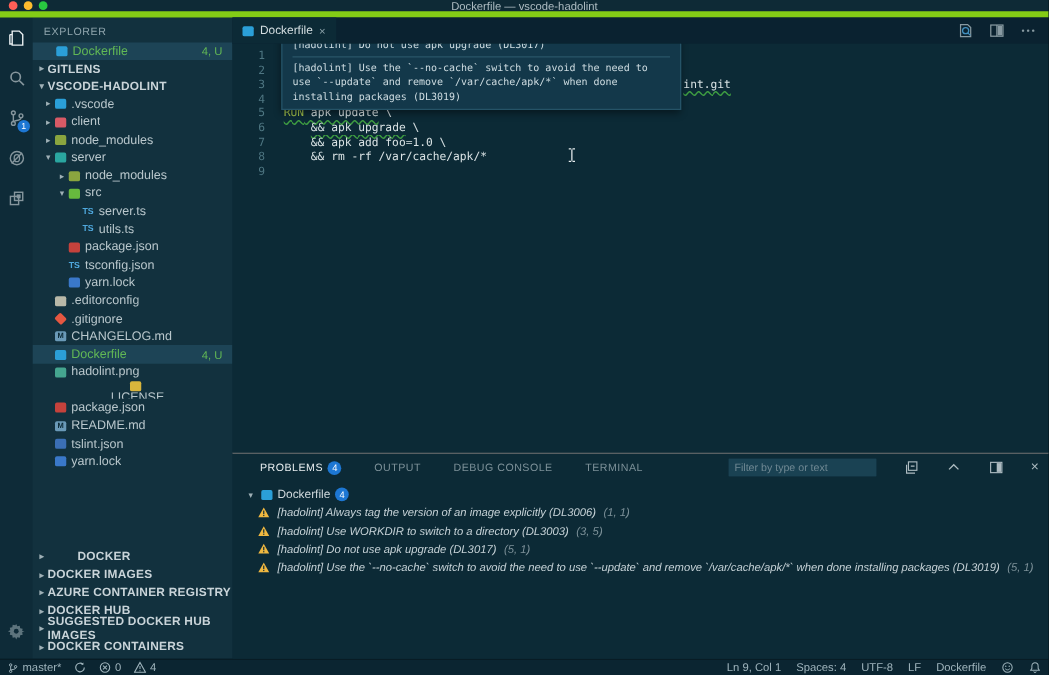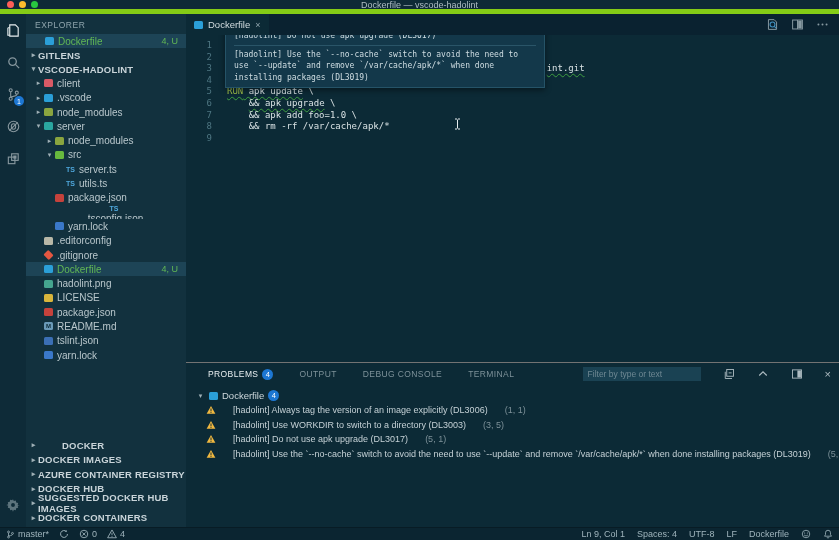--- a/index.html
+++ b/index.html
@@ -84,21 +84,21 @@
               display:flex; align-items:center; justify-content:center; letter-spacing:0; }
   .panel-right{ margin-left:auto; display:flex; align-items:center; gap:22px; }
   .filter-input{ width:118px; height:14px; background:#1a4253; border:1px solid #1a4253; color:#c5d1d6; font-size:8.5px;
                  padding:0 4px; outline:none; font-family:"Liberation Sans", sans-serif; }
   .filter-input::placeholder{ color:#6f8893; }
   .panel-right svg, .panel-right .xg{ cursor:pointer; }
   .xg{ color:#aebcc2; font-size:11px; line-height:1; }
   .panel-body{ flex:1; overflow:hidden; padding-top:3px; }
   .prob-group{ height:15px; display:flex; align-items:center; padding-left:10px; gap:4px; cursor:pointer; }
   .prob-group .label{ font-size:9.5px; color:#cfd8dc; }
-  .prob-row{ height:14.6px; display:flex; align-items:center; padding-left:20px; gap:17px; cursor:pointer; white-space:nowrap; overflow:hidden; }
+  .prob-row{ height:14.6px; display:flex; align-items:center; padding-left:20px; gap:6px; cursor:pointer; white-space:nowrap; overflow:hidden;font-style:italic; }
   .prob-msg{ font-size:9px; color:#c5d1d6; }
   .prob-pos{ font-size:9px; color:#7d9199; }
 
   
   .statusbar{ height:13px; background:#0b2531; border-top:1px solid #081c25; display:flex; align-items:center;
               font-size:9px; color:#9fb4bc; padding:0 6px; flex:0 0 auto; }
   .sb-item{ display:flex; align-items:center; gap:3px; margin-right:10px; cursor:pointer; }
   .sb-right{ margin-left:auto; display:flex; align-items:center; }
   .sb-right .sb-item{ margin-right:0; margin-left:12px; }
 </style>
@@ -178,27 +178,27 @@
       </div>
 
       <div class="sb-section">
         <span class="tw">▾</span>
         <span>VSCODE-HADOLINT</span>
       </div>
 
       <div id="file-tree">
           <div class="row" style="padding-left: 8px;">
             <span class="tw">▸</span>
+            <span class="ticon" style="background: rgb(42, 159, 216);"></span>
+            <span class="label">.vscode</span>
+          </div>
+          <div class="row" style="padding-left: 8px;">
+            <span class="tw">▸</span>
             <span class="ticon" style="background: rgb(216, 90, 102);"></span>
             <span class="label">client</span>
-          </div>
-          <div class="row" style="padding-left: 8px;">
-            <span class="tw">▸</span>
-            <span class="ticon" style="background: rgb(42, 159, 216);"></span>
-            <span class="label">.vscode</span>
           </div>
           <div class="row" style="padding-left: 8px;">
             <span class="tw">▸</span>
             <span class="ticon" style="background: rgb(138, 165, 63);"></span>
             <span class="label">node_modules</span>
           </div>
           <div class="row" style="padding-left: 8px;">
             <span class="tw">▾</span>
             <span class="ticon" style="background: rgb(42, 166, 160);"></span>
             <span class="label">server</span>
@@ -221,52 +221,57 @@
           <div class="row" style="padding-left: 30px;">
             <span class="tw"></span>
             <span class="ticon texticon" style="color: rgb(79, 168, 221);">TS</span>
             <span class="label">utils.ts</span>
           </div>
           <div class="row" style="padding-left: 19px;">
             <span class="tw"></span>
             <span class="ticon" style="background: rgb(197, 66, 60);"></span>
             <span class="label">package.json</span>
           </div>
-          <div class="row" style="padding-left: 19px; flex-direction: column;">
+          <div class="row" style="padding-left: 19px;">
             <span class="tw"></span>
             <span class="ticon texticon" style="color: rgb(79, 168, 221);">TS</span>
             <span class="label">tsconfig.json</span>
           </div>
           <div class="row" style="padding-left: 19px;">
             <span class="tw"></span>
             <span class="ticon" style="background: rgb(58, 120, 201);"></span>
             <span class="label">yarn.lock</span>
           </div>
           <div class="row" style="padding-left: 8px;">
             <span class="tw"></span>
             <span class="ticon" style="background: rgb(184, 184, 168);"></span>
             <span class="label">.editorconfig</span>
           </div>
           <div class="row" style="padding-left: 8px;">
             <span class="tw"></span>
             <span class="ticon rot" style="background: rgb(229, 87, 65);"></span>
             <span class="label">.gitignore</span>
+          </div>
+          <div class="row" style="padding-left: 8px;">
+            <span class="tw"></span>
+            <span class="ticon" style="background: rgb(106, 154, 184); color: rgb(12, 42, 54);">M</span>
+            <span class="label">CHANGELOG.md</span>
           </div>
           <div class="row selected modified" style="padding-left: 8px;">
             <span class="tw"></span>
             <span class="ticon" style="background: rgb(43, 159, 216);"></span>
             <span class="label">Dockerfile</span>
             <span class="badge-txt">4, U</span>
           </div>
           <div class="row" style="padding-left: 8px;">
             <span class="tw"></span>
             <span class="ticon" style="background: rgb(69, 165, 143);"></span>
             <span class="label">hadolint.png</span>
           </div>
-          <div class="row" style="padding-left: 8px;">
+          <div class="row" style="padding-left: 8px; flex-direction: column;">
             <span class="tw"></span>
             <span class="ticon" style="background: rgb(216, 181, 60);"></span>
             <span class="label">LICENSE</span>
           </div>
           <div class="row" style="padding-left: 8px;">
             <span class="tw"></span>
             <span class="ticon" style="background: rgb(197, 66, 60);"></span>
             <span class="label">package.json</span>
           </div>
           <div class="row" style="padding-left: 8px;">

